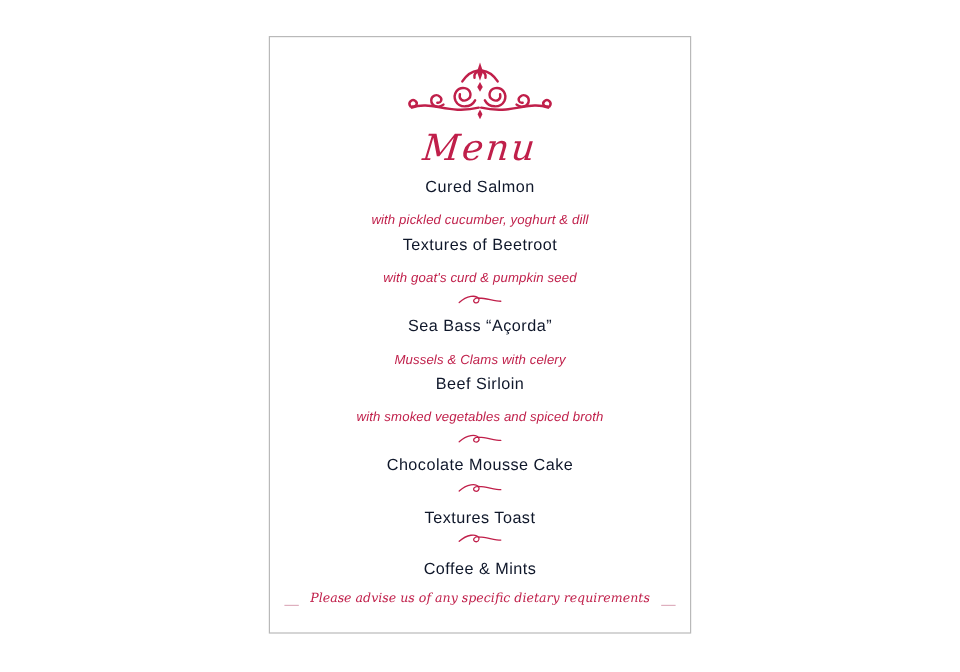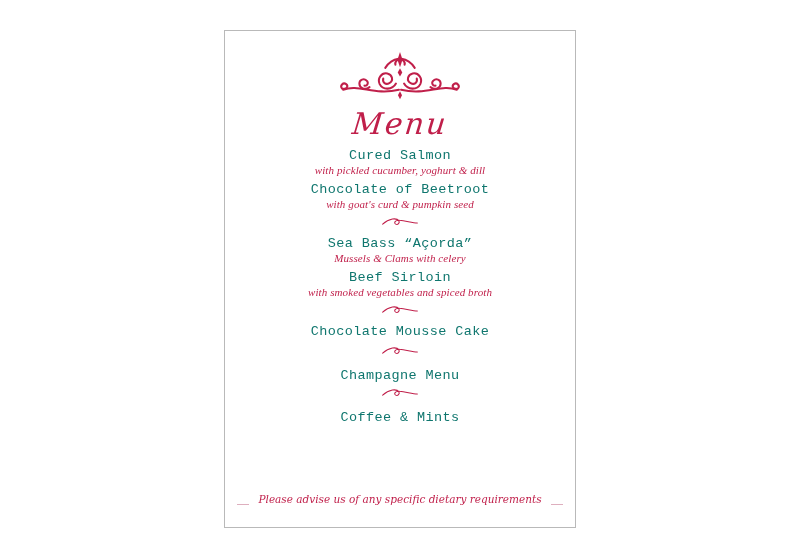--- a/index.html
+++ b/index.html
@@ -18,26 +18,26 @@
   .menu-title {
     font-family:"DejaVu Serif", serif; font-style:italic; font-weight:400;
     color:#c01f4a; font-size:30px; line-height:1.1; letter-spacing:2px;
     margin:4px 0 8px 0; transform:skewX(-6deg);
   }
 
   .courses { margin-top:4px; }
 
   .item { margin-bottom:6px; }
   .item-name {
-    font-size:13.5px; line-height:15px; color:#0f766e; letter-spacing:0.4px;
-    font-family:Liberation Mono, monospace;
+    font-size:13.5px; line-height:15px; color:#0f172a; letter-spacing:0.4px;
+    font-family:Liberation Sans, sans-serif;
   }
   .item-desc {
-    font-size:11px; line-height:12px; margin-top:1px; color:#c01f4a;
-    font-style:italic; font-family:Liberation Serif, serif; letter-spacing:0.1px;text-align:center;
+    font-size:11px; line-height:12px; margin-top:15px; color:#c01f4a;
+    font-style:italic; font-family:Liberation Sans, sans-serif; letter-spacing:0.1px;text-align:center;
   }
   .item.solo { margin-top:10px; margin-bottom:4px; }
 
   .divider { width:40px; height:13px; margin:4px auto 7px auto; }
   .divider svg { display:block; width:100%; height:100%; }
 
   .footer {
     position:absolute; left:12px; right:12px; bottom:22px;
     display:flex; align-items:flex-end; gap:9px;
   }
@@ -76,21 +76,21 @@
 
     <h1 class="menu-title">Menu</h1>
 
     <div class="courses">
 
       <div class="item">
         <div class="item-name">Cured Salmon</div>
         <div class="item-desc">with pickled cucumber, yoghurt &amp; dill</div>
       </div>
       <div class="item">
-        <div class="item-name">Chocolate of Beetroot</div>
+        <div class="item-name">Textures of Beetroot</div>
         <div class="item-desc">with goat's curd &amp; pumpkin seed</div>
       </div>
 
       <div class="divider">
         <svg viewBox="0 0 72 24" fill="none" xmlns="http://www.w3.org/2000/svg">
           <path d="M4 15 C16 4 30 3 34 9 C36 13 32 17 28 15 C24 13 27 7 35 8 C47 9 59 13 68 13" stroke="#c01f4a" stroke-width="2" stroke-linecap="round"></path>
         </svg>
       </div>
 
       <div class="item">
@@ -112,21 +112,21 @@
         <div class="item-name">Chocolate Mousse Cake</div>
       </div>
 
       <div class="divider">
         <svg viewBox="0 0 72 24" fill="none" xmlns="http://www.w3.org/2000/svg">
           <path d="M4 15 C16 4 30 3 34 9 C36 13 32 17 28 15 C24 13 27 7 35 8 C47 9 59 13 68 13" stroke="#c01f4a" stroke-width="2" stroke-linecap="round"></path>
         </svg>
       </div>
 
       <div class="item solo">
-        <div class="item-name">Champagne Menu</div>
+        <div class="item-name">Textures Toast</div>
       </div>
 
       <div class="divider">
         <svg viewBox="0 0 72 24" fill="none" xmlns="http://www.w3.org/2000/svg">
           <path d="M4 15 C16 4 30 3 34 9 C36 13 32 17 28 15 C24 13 27 7 35 8 C47 9 59 13 68 13" stroke="#c01f4a" stroke-width="2" stroke-linecap="round"></path>
         </svg>
       </div>
 
       <div class="item solo">
         <div class="item-name">Coffee &amp; Mints</div>

